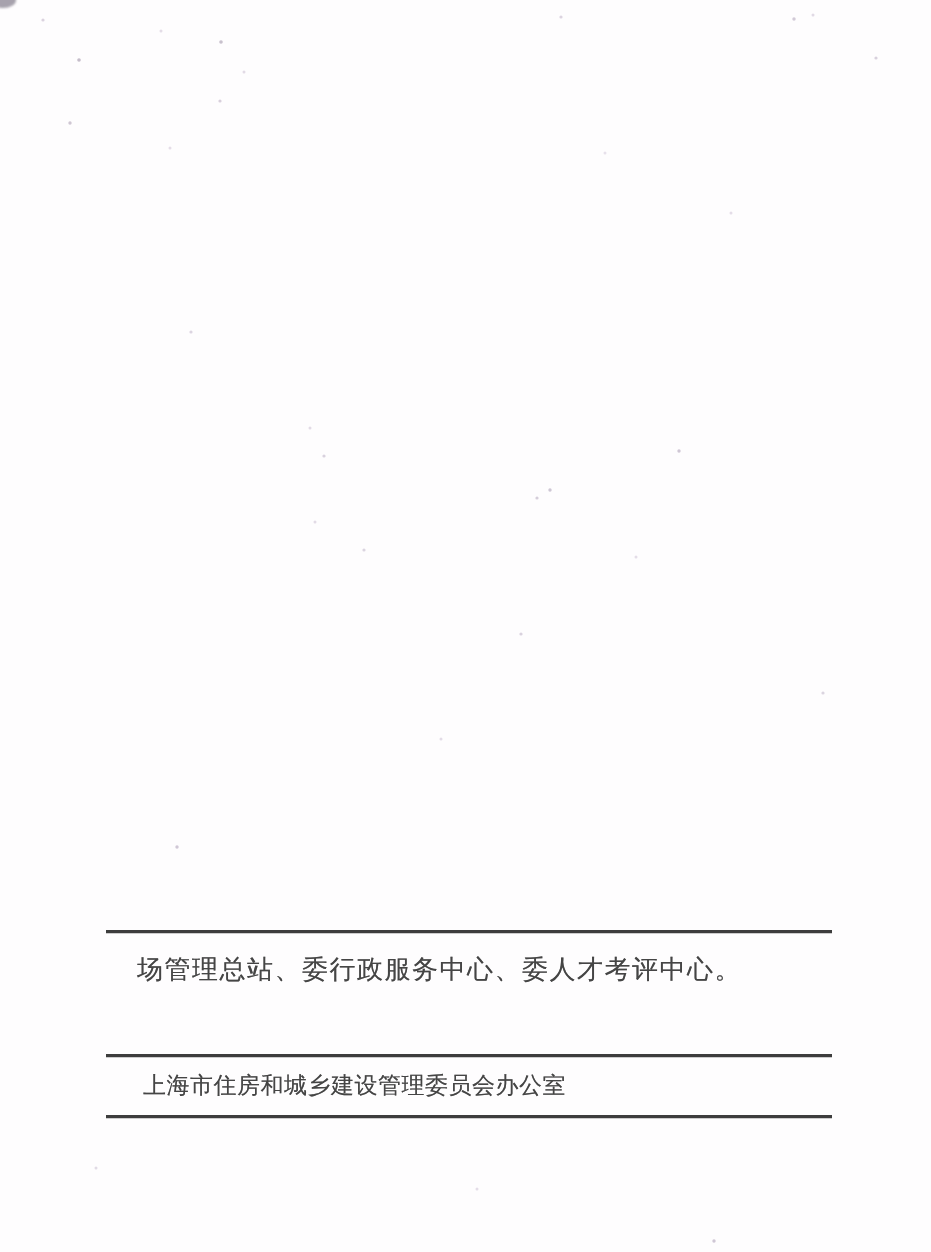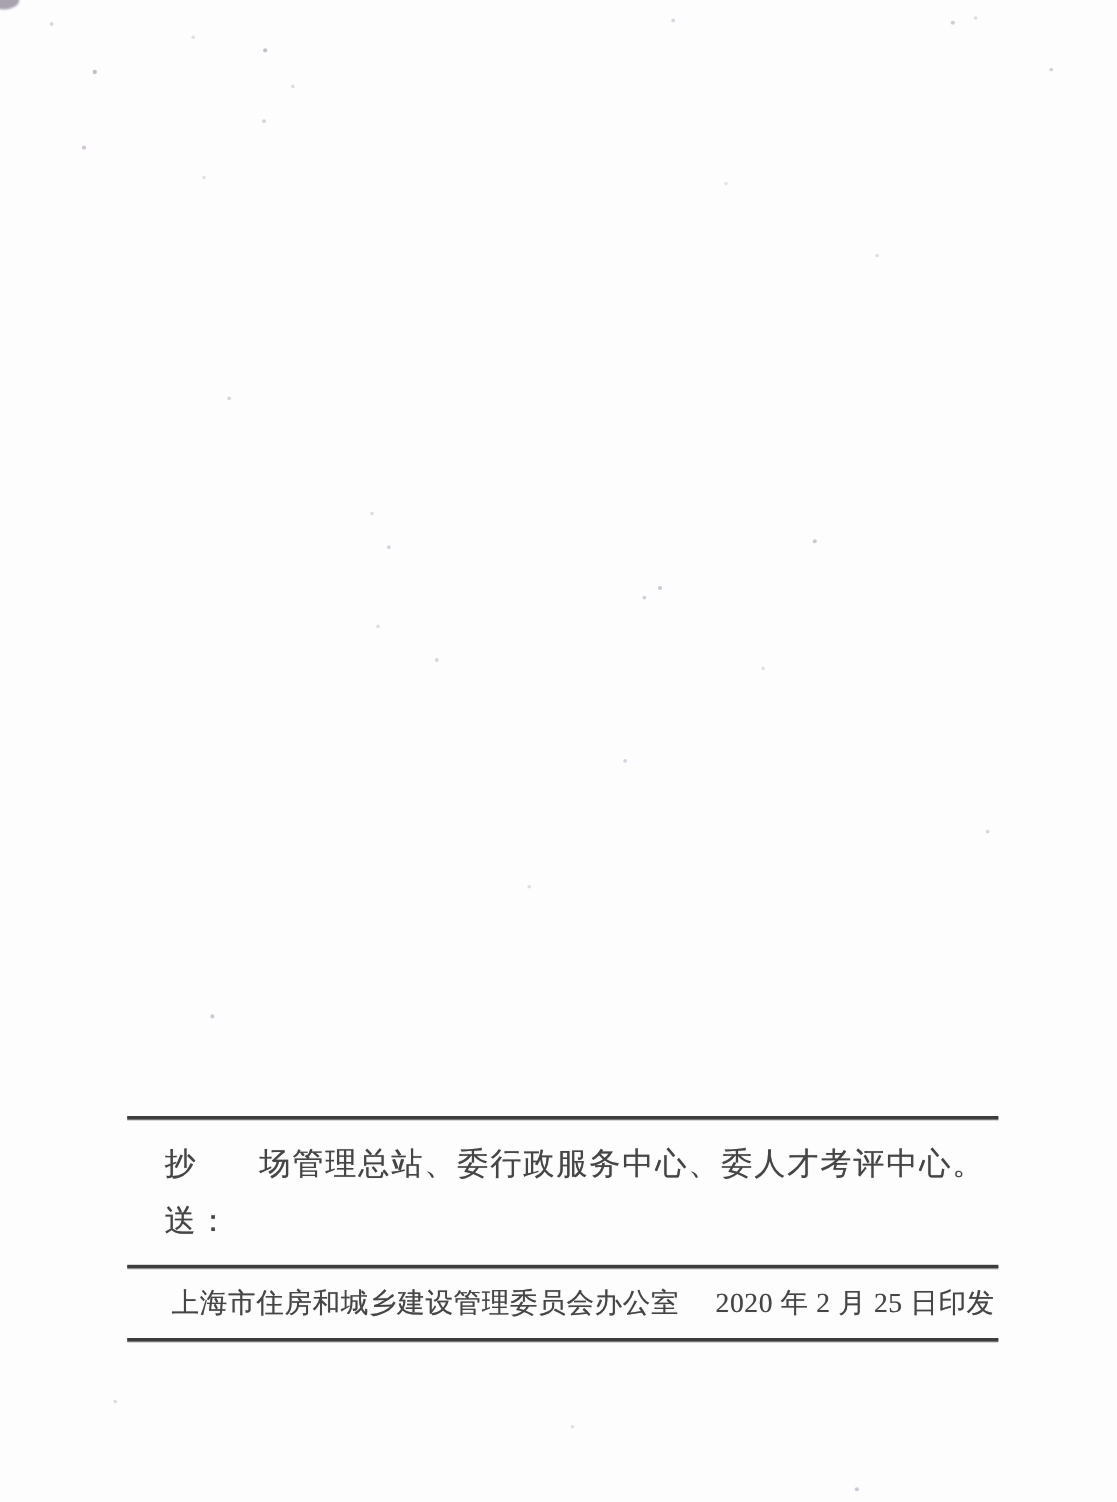--- a/index.html
+++ b/index.html
@@ -121,28 +121,26 @@
 <body>
 
 <div class="page">
 
   <div class="noise"></div>
   <div class="corner-smudge"></div>
 
   <div class="rule rule-top"></div>
 
   <div class="cc-block">
-    <span class="cc-label">抄送：</span>
     <span class="cc-lines">
       <span class="cc-line">场管理总站、委行政服务中心、委人才考评中心。</span>
     </span>
   </div>
 
   <div class="rule rule-middle"></div>
 
   <div class="issuer-row">
     <span>上海市住房和城乡建设管理委员会办公室</span>
-    <span>2020 年 2 月 25 日印发</span>
   </div>
 
   <div class="rule rule-bottom"></div>
 
 </div>
 
 </body></html>

